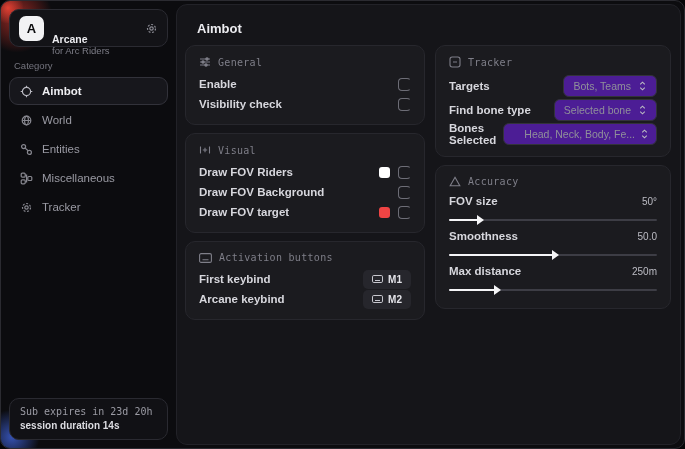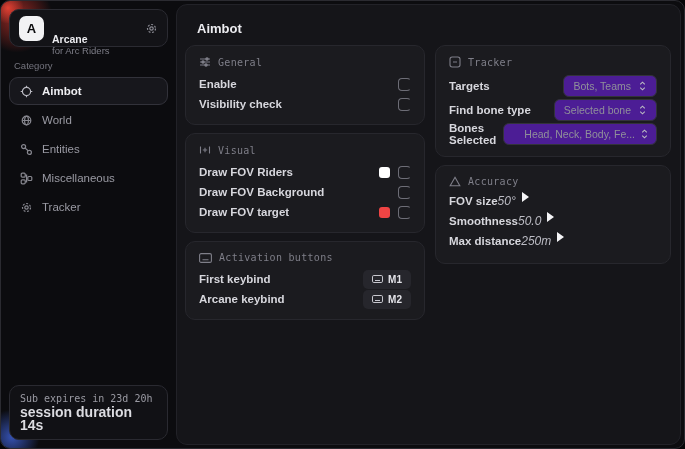--- a/index.html
+++ b/index.html
@@ -51,21 +51,21 @@
   }
   .nav-item.active {
     background:#17171c; border-color:#32323a; color:#eeeef2; font-weight:600;
   }
   .side-footer {
     margin-top:auto;
     background:#111115; border:1px solid #2a2a31; border-radius:10px;
     padding:6px 10px 7px;
   }
   .sub-line  { font-family:"DejaVu Sans Mono", monospace; font-size:10px; color:#9b9ba4; line-height:14px; }
-  .sess-line { font-size:14px; font-weight:700; color:#dcdce1; line-height:13px; }
+  .sess-line { font-size:10px; font-weight:700; color:#dcdce1; line-height:13px; }
 
   
   .main {
     position:absolute; left:175px; top:3px; right:3px; bottom:3px;
     background:#151519; border:1px solid #222228; border-radius:11px;
     padding:6px 8px; z-index:1; overflow:hidden;
   }
   .page-title { font-size:13px; font-weight:700; color:#ececf0; margin:10px 0 9px 12px; }
   .cols { display:flex; gap:10px; }
   .col { display:flex; flex-direction:column; gap:8px; }
@@ -95,23 +95,23 @@
     padding:3px 8px; cursor:pointer;
     font-family:"Liberation Sans", sans-serif;
     font-size:10px; font-weight:700; color:#e4e4ea;
   }
   .select-pill {
     margin-left:auto; display:flex; align-items:center; gap:7px;
     background:#4c1d95; border:1px solid #33333b; border-radius:6px;
     padding:4px 9px; cursor:pointer; white-space:nowrap;
     font-size:10.5px; color:#90909a;
   }
-  .acc-row { display:flex; gap:7px; margin-bottom:4px; }
+  .acc-row { display:flex; flex-direction:column; gap:7px; margin-bottom:4px; }
   .acc-top { display:flex; align-items:center; height:16px; }
-  .acc-value { margin-left:auto; font-size:12px; color:#bcbcc4;font-style:italic; }
+  .acc-value { margin-left:auto; font-size:10px; color:#bcbcc4; }
   .slider { position:relative; height:8px; display:flex; align-items:center; cursor:pointer; }
   .slider-track { width:100%; height:2px; background:#3d3d45; border-radius:2px; }
   .slider-fill { position:absolute; left:0; top:3px; height:2px; background:#f5f5f7; border-radius:2px; }
   .slider-thumb {
     position:absolute; right:-6px; top:-4px; width:0; height:0;
     border-left:7px solid #f5f5f7;
     border-top:5px solid transparent; border-bottom:5px solid transparent;
   }
   svg { display:block; }
 </style>

